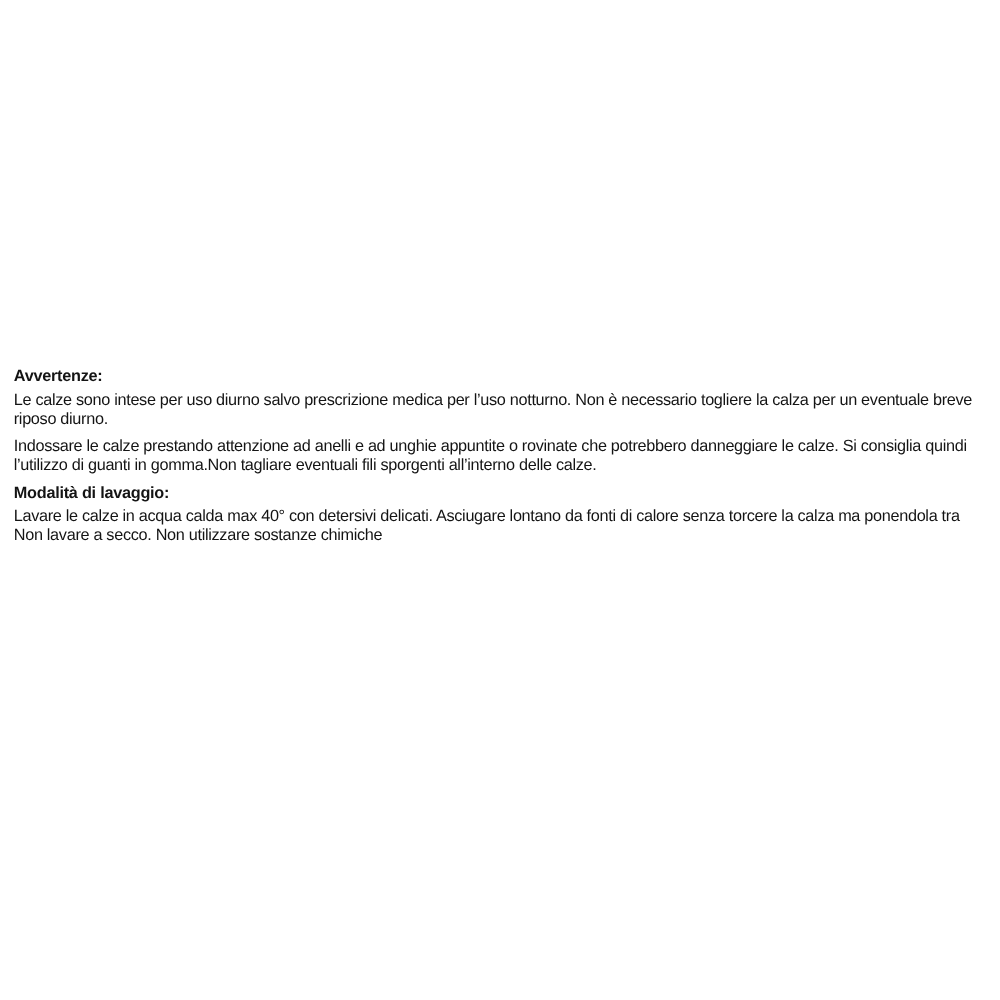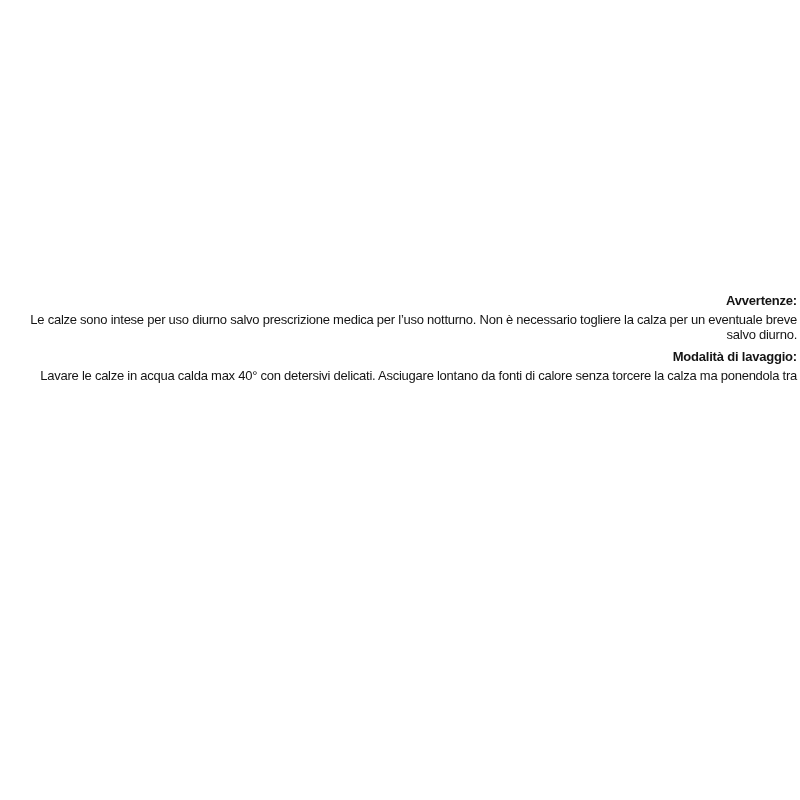--- a/index.html
+++ b/index.html
@@ -19,45 +19,47 @@
     left: 11px;
     top: 293px;
     width: 786px;
     color: #141414;
     font-size: 13px;
     line-height: 15px;
     letter-spacing: -0.25px;
   }
   .doc section {
     margin: 0 0 7px 0;
-    text-align: right;
   }
   .heading {
     font-size: 13px;
     line-height: 15px;
     font-weight: 700;
     margin: 0 0 4px 0;
     letter-spacing: -0.2px;
   }
   .line {
     white-space: nowrap;
   }
 </style>
 </head>
 <body>
 
 <div class="doc">
 
   <section>
     <div class="heading">Avvertenze:</div>
     <div class="line">Le calze sono intese per uso diurno salvo prescrizione medica per l’uso notturno. Non è necessario togliere la calza per un eventuale breve</div>
-    <div class="line">salvo diurno.</div>
+    <div class="line">riposo diurno.</div>
   </section>
 
   <section>
+    <div class="line">Indossare le calze prestando attenzione ad anelli e ad unghie appuntite o rovinate che potrebbero danneggiare le calze. Si consiglia quindi</div>
+    <div class="line">l’utilizzo di guanti in gomma.Non tagliare eventuali fili sporgenti all’interno delle calze.</div>
   </section>
 
   <section>
     <div class="heading">Modalità di lavaggio:</div>
     <div class="line">Lavare le calze in acqua calda max 40° con detersivi delicati. Asciugare lontano da fonti di calore senza torcere la calza ma ponendola tra</div>
+    <div class="line">Non lavare a secco. Non utilizzare sostanze chimiche</div>
   </section>
 
 </div>
 
 </body></html>

